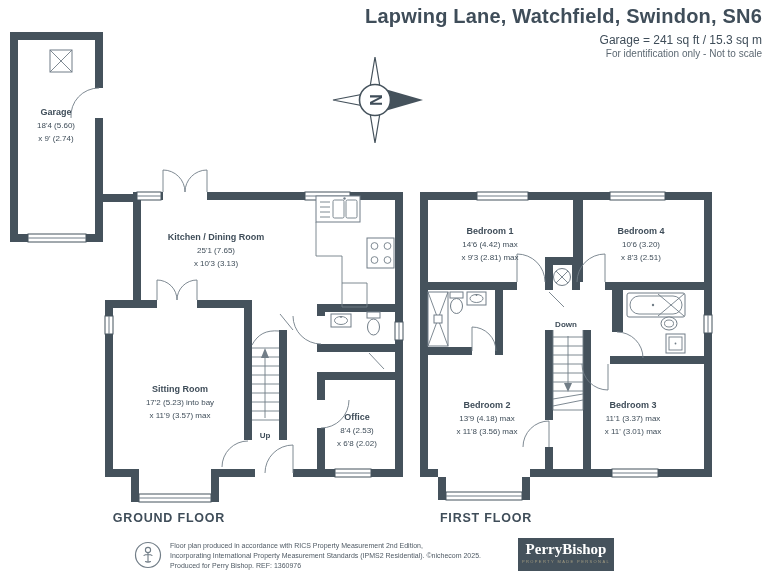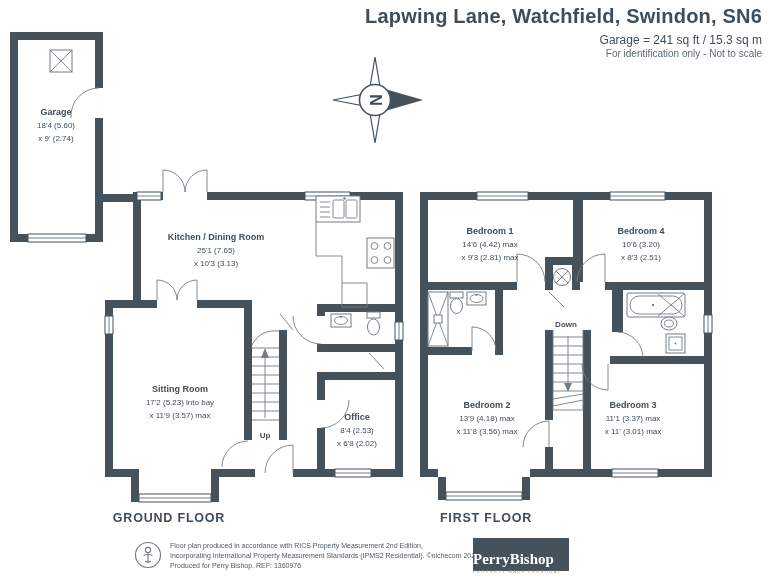--- a/index.html
+++ b/index.html
@@ -18,22 +18,22 @@
   .updown{font-size:8px;font-weight:bold;text-anchor:middle}
   .nletter{font-size:16px;font-weight:bold;text-anchor:middle}
   .wall{fill:#45525c}
   .win{fill:#ffffff;stroke:#45525c;stroke-width:1}
   .thin{stroke:#717d87;stroke-width:1;fill:none}
   .fix{stroke:#717d87;stroke-width:1;fill:#ffffff}
   .fixl{stroke:#717d87;stroke-width:.9;fill:none}
   .arrowhead{fill:#717d87}
   .rics{position:absolute;left:133px;top:540px}
   .footer-text{position:absolute;left:170px;top:541px;font-size:7px;line-height:10px;color:#4f5a64}
-  .logo{position:absolute;left:473px;top:538px;width:96px;height:33px;background:#45525c;
-        color:#fff;text-align:left;box-sizing:border-box;padding-top:14px}
+  .logo{position:absolute;left:518px;top:538px;width:96px;height:33px;background:#45525c;
+        color:#fff;text-align:center;box-sizing:border-box;padding-top:4px}
   .logo .ln{font-family:"Liberation Serif",serif;font-size:15px;font-weight:600;line-height:15px}
   .logo .lt{font-size:4px;letter-spacing:1.4px;color:#a39c82;margin-top:2px}
 </style>
 </head>
 <body>
 
 <div class="page">
 
   <div class="header">
     <div class="title">Lapwing Lane, Watchfield, Swindon, SN6</div>

